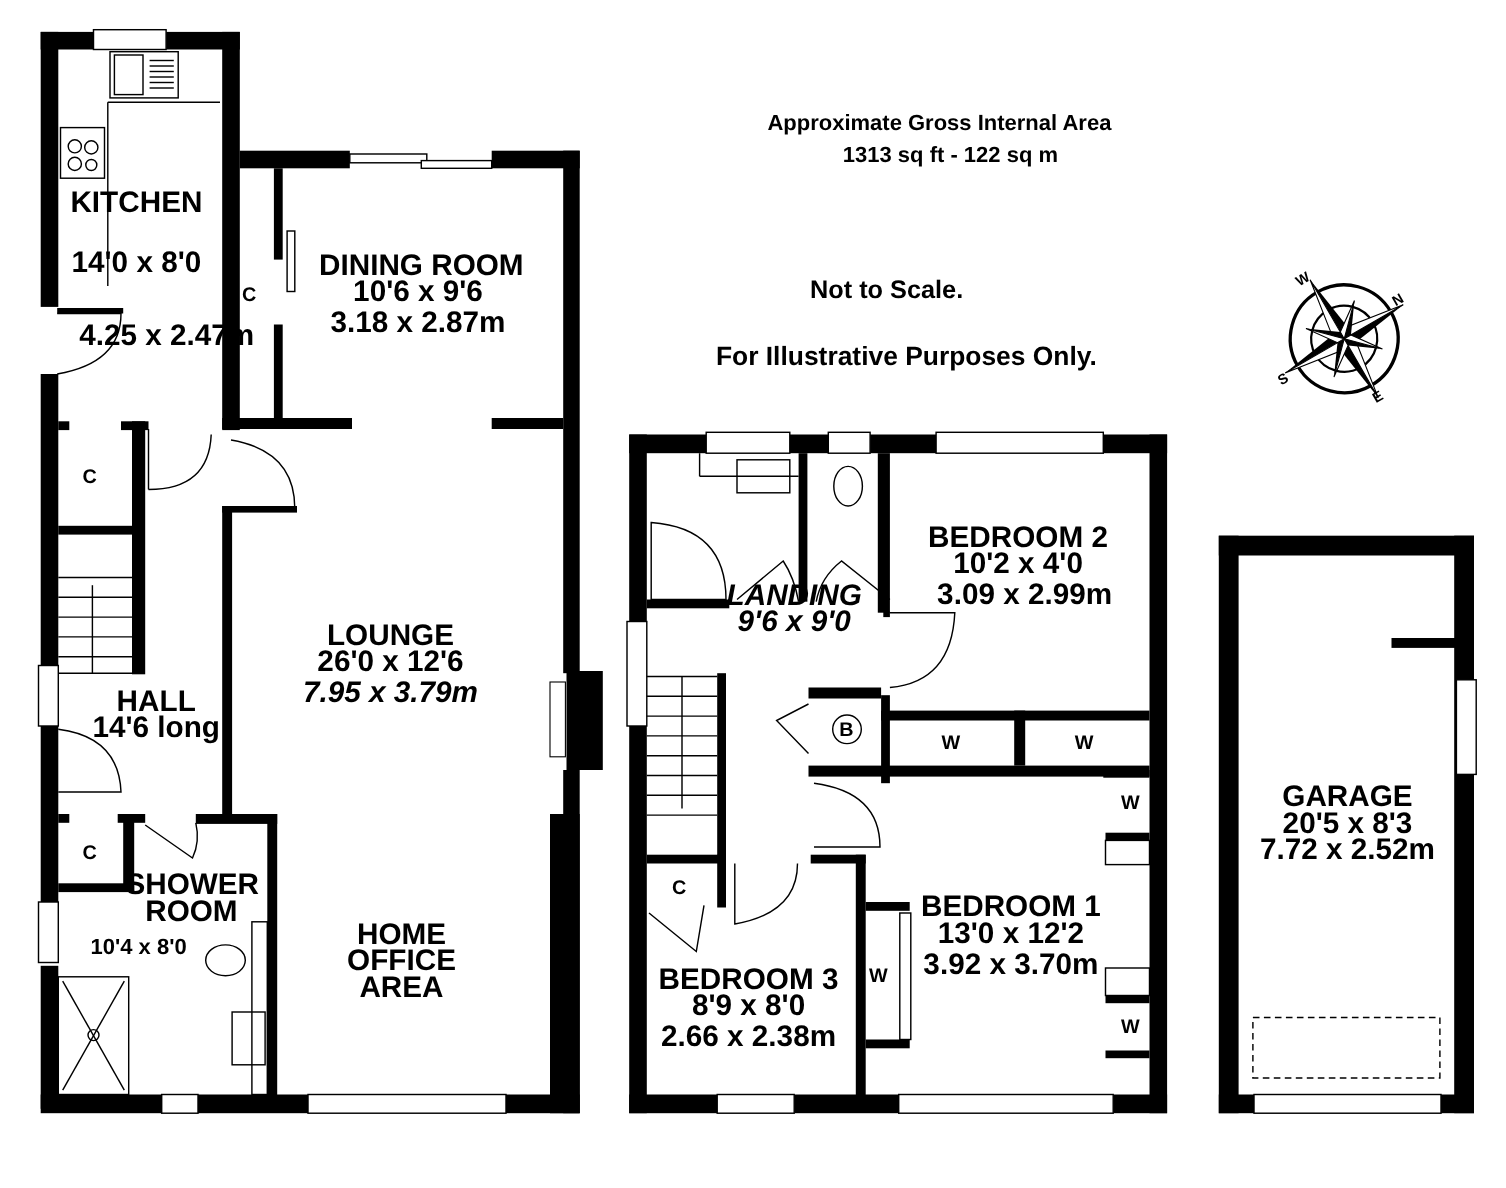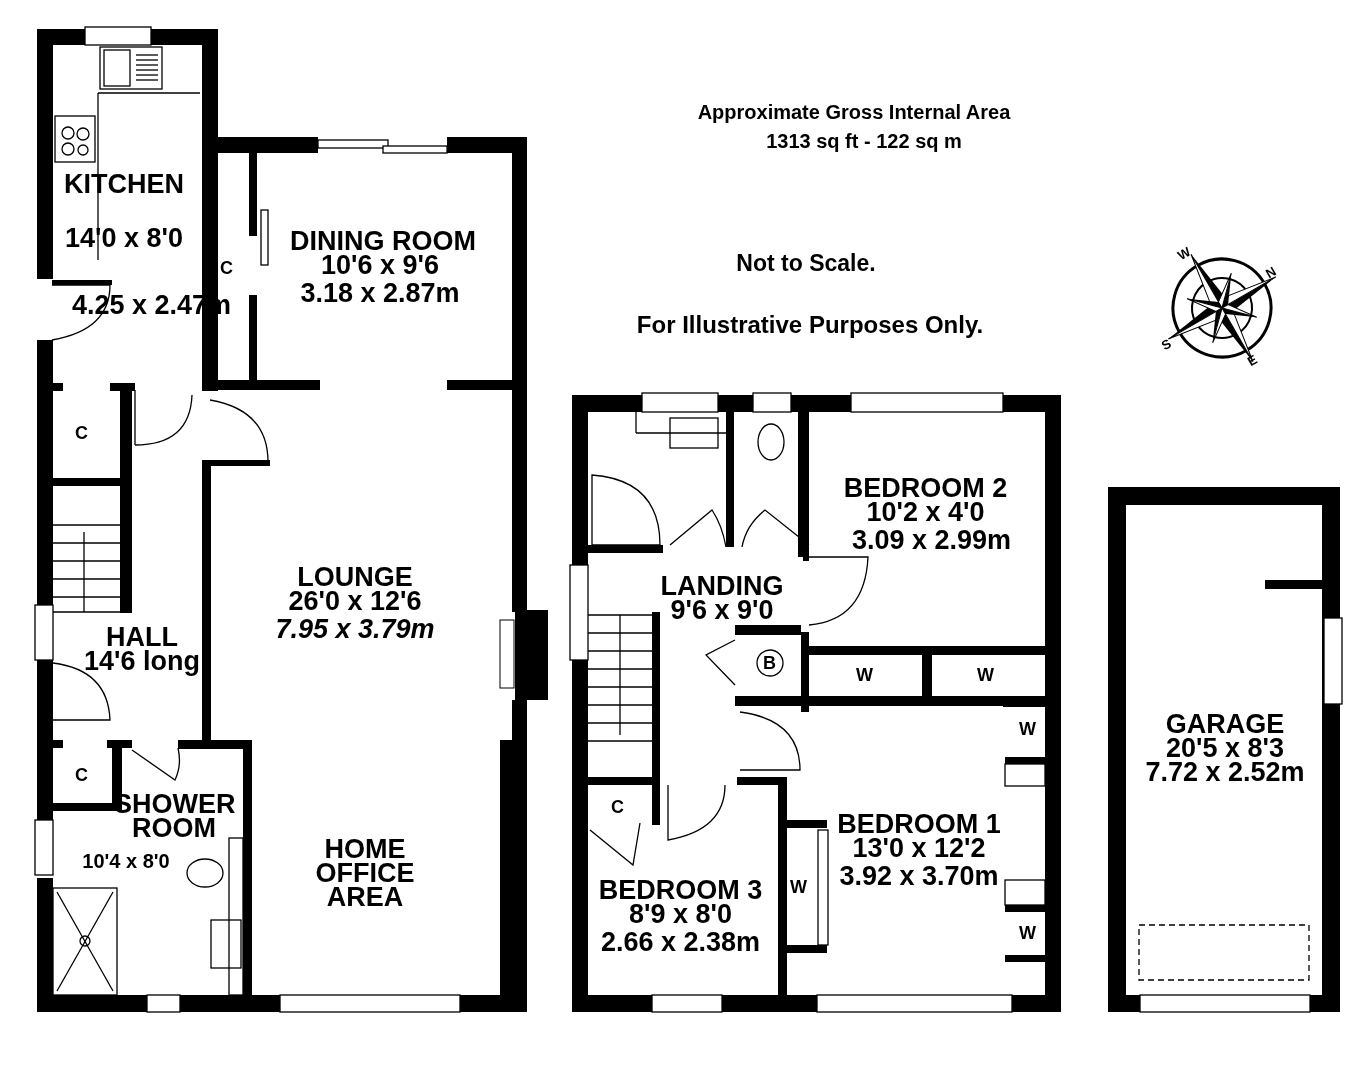--- a/index.html
+++ b/index.html
@@ -230,21 +230,21 @@
 </svg>
 
 <div class="lbl" style="left:1266px;top:266px;font-size:13px;transform:rotate(-30deg);">N</div>
 <div class="lbl" style="left:1248px;top:354px;font-size:13px;transform:rotate(-30deg);">E</div>
 <div class="lbl" style="left:1162px;top:338px;font-size:13px;transform:rotate(-30deg);">S</div>
 <div class="lbl" style="left:1178px;top:247px;font-size:13px;transform:rotate(-30deg);">W</div>
 
 <div class="lbl f20" style="left:604px;top:102px;width:500px;">Approximate Gross Internal Area</div>
 <div class="lbl f20" style="left:614px;top:131px;width:500px;">1313 sq ft - 122 sq m</div>
 <div class="lbl normal" style="left:700px;top:252px;width:212px;font-size:23px;">Not to Scale.</div>
-<div class="lbl" style="left:590px;top:313px;width:440px;font-size:24px;">For Illustrative Purposes Only.</div>
+<div class="lbl" style="left:604px;top:313px;width:440px;font-size:24px;">For Illustrative Purposes Only.</div>
 
 <div class="room" style="left:64px;top:172px;width:120px;">
   <span class="name">KITCHEN</span>
   <span class="imp" style="margin-top:30px;">14'0 x 8'0</span>
   <span class="met" style="margin-top:43px;margin-left:8px;">4.25 x 2.47m</span>
 </div>
 <div class="room" style="left:290px;top:229px;width:180px;">
   <span class="name">DINING ROOM</span>
   <span class="imp">10'6 x 9'6</span>
   <span class="met" style="margin-top:4px;">3.18 x 2.87m</span>
@@ -270,21 +270,21 @@
 </div>
 <div class="lbl f18" style="left:220px;top:259px;">C</div>
 <div class="lbl f18" style="left:75px;top:424px;">C</div>
 <div class="lbl f18" style="left:75px;top:766px;">C</div>
 
 <div class="room" style="left:838px;top:476px;width:175px;">
   <span class="name">BEDROOM 2</span>
   <span class="imp">10'2 x 4'0</span>
   <span class="met" style="margin-top:4px;margin-left:12px;">3.09 x 2.99m</span>
 </div>
-<div class="room" style="left:652px;top:574px;width:140px;">
+<div class="room" style="left:652px;top:529px;width:140px;font-style:italic;">
   <span class="name">LANDING</span>
   <span class="imp">9'6 x 9'0</span>
 </div>
 <div class="room" style="left:830px;top:812px;width:178px;">
   <span class="name">BEDROOM 1</span>
   <span class="imp">13'0 x 12'2</span>
   <span class="met" style="margin-top:4px;">3.92 x 3.70m</span>
 </div>
 <div class="room" style="left:598px;top:878px;width:165px;">
   <span class="name">BEDROOM 3</span>

